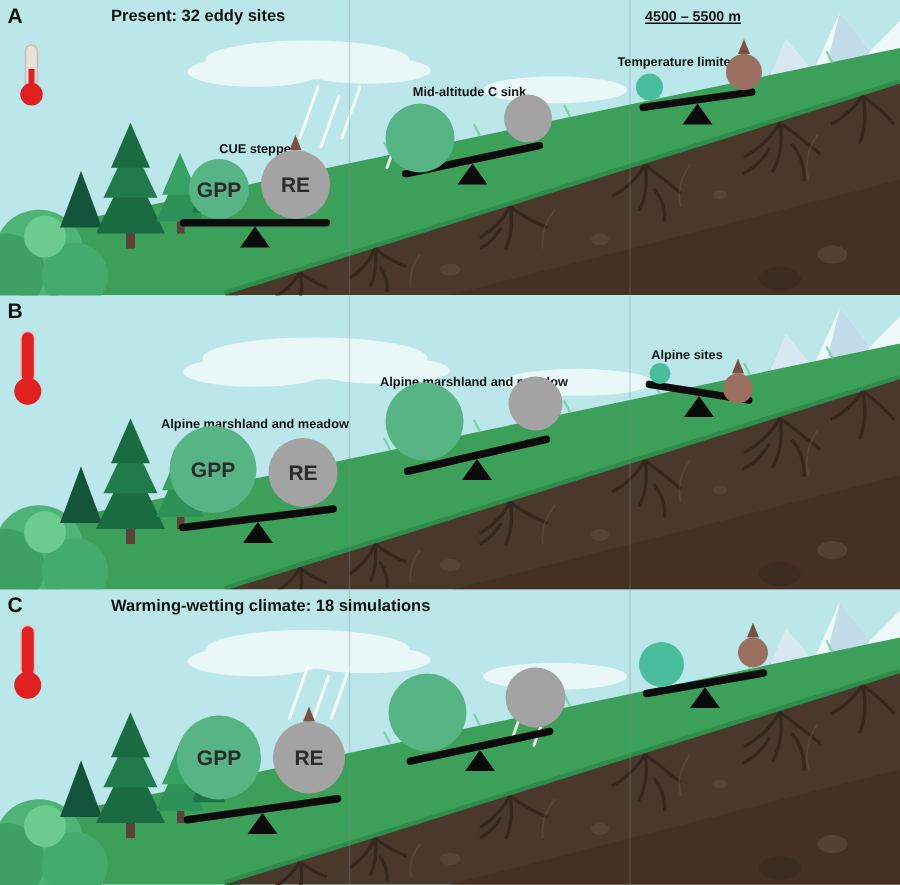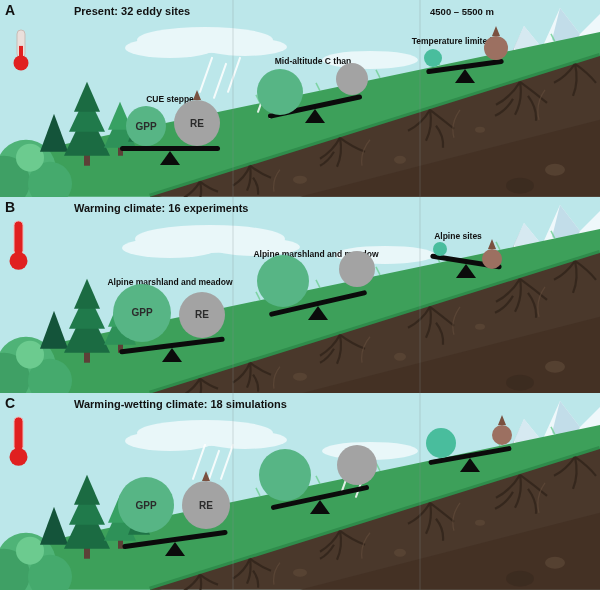--- a/index.html
+++ b/index.html
@@ -16,21 +16,21 @@
   .ss-label{position:absolute;font-size:8.5px;font-weight:600;color:#111;text-align:center;line-height:1.2;}
   .plank{position:absolute;height:5px;background:#0b0b0b;border-radius:2.5px;}
   .fulcrum{position:absolute;width:0;height:0;
     border-left:10px solid transparent;border-right:10px solid transparent;
     border-bottom:14px solid #0b0b0b;}
   .ball{position:absolute;border-radius:50%;display:flex;align-items:center;justify-content:center;}
   .ball.gpp{background:#57b585;}
   .ball.re{background:#a3a3a3;}
   .ball.gpp.small{background:#49bd9d;}
   .ball.re.small{background:#9c7061;}
-  .ball-t{font-size:10px;font-weight:600;color:#2b2b2b;}
+  .ball-t{font-size:14px;font-weight:600;color:#2b2b2b;}
   .sprout{position:absolute;left:50%;top:-10px;transform:translateX(-50%);
     width:0;height:0;border-left:4px solid transparent;border-right:4px solid transparent;
     border-bottom:10px solid #7a5140;}
 </style>
 </head>
 <body>
 
 <div id="figure">
 
   <section class="panel">
@@ -109,37 +109,37 @@
       </g>
       <g>
         <rect x="17" y="30" width="8" height="28" rx="4" fill="#eadfdb" stroke="#c9bcb6" stroke-width="1"></rect>
         <rect x="19" y="46" width="4" height="12" fill="#e02020"></rect>
         <circle cx="21" cy="63" r="7.5" fill="#e02020"></circle>
       </g>
     </svg>
 
     <div class="letter">A</div>
     <div class="ptitle">Present: 32 eddy sites</div>
-    <div class="colhead" style="left:387px;">4500 – 5500 m</div>
+    <div class="colhead" style="left:387px;text-decoration:underline;">4500 – 5500 m</div>
 
     <div class="ss">
       <div class="ss-label" style="left:110px;top:94px;width:120px;">CUE steppe</div>
       <div class="plank" style="left:120px;top:146px;width:100px;transform:rotate(0deg);"></div>
       <div class="fulcrum" style="left:160px;top:151px;"></div>
       <div class="ball gpp" style="left:126px;top:106px;width:40px;height:40px;">
         <span class="ball-t">GPP</span>
       </div>
       <div class="ball re" style="left:174px;top:100px;width:46px;height:46px;">
         <span class="ball-t">RE</span>
         <div class="sprout"></div>
       </div>
     </div>
 
     <div class="ss">
-      <div class="ss-label" style="left:243px;top:56px;width:140px;">Mid-altitude C than</div>
+      <div class="ss-label" style="left:243px;top:56px;width:140px;">Mid-altitude C sink</div>
       <div class="plank" style="left:267px;top:104px;width:96px;transform:rotate(-12deg);"></div>
       <div class="fulcrum" style="left:305px;top:109px;"></div>
       <div class="ball gpp" style="left:257px;top:69px;width:46px;height:46px;"></div>
       <div class="ball re" style="left:336px;top:63px;width:32px;height:32px;"></div>
     </div>
 
     <div class="ss">
       <div class="ss-label" style="left:392px;top:36px;width:120px;">Temperature limited</div>
       <div class="plank" style="left:426px;top:64px;width:78px;transform:rotate(-8deg);"></div>
       <div class="fulcrum" style="left:455px;top:69px;"></div>
@@ -217,21 +217,20 @@
         <line x1="233" y1="0" x2="233" y2="197"></line>
           <line x1="420" y1="0" x2="420" y2="197"></line>
       </g>
       <g>
         <rect x="14" y="24" width="9" height="34" rx="4.5" fill="#e02020" stroke="#f0b9b9" stroke-width="1"></rect>
         <circle cx="18.5" cy="64" r="9" fill="#e02020"></circle>
       </g>
     </svg>
 
     <div class="letter">B</div>
-    <div class="ptitle">Warming climate: 16 experiments</div>
 
     <div class="ss">
       <div class="ss-label" style="left:85px;top:80px;width:170px;">Alpine marshland and meadow</div>
       <div class="plank" style="left:119px;top:146px;width:106px;transform:rotate(-7deg);"></div>
       <div class="fulcrum" style="left:162px;top:151px;"></div>
       <div class="ball gpp" style="left:113px;top:87px;width:58px;height:58px;">
         <span class="ball-t">GPP</span>
       </div>
       <div class="ball re" style="left:179px;top:95px;width:46px;height:46px;">
         <span class="ball-t">RE</span>

